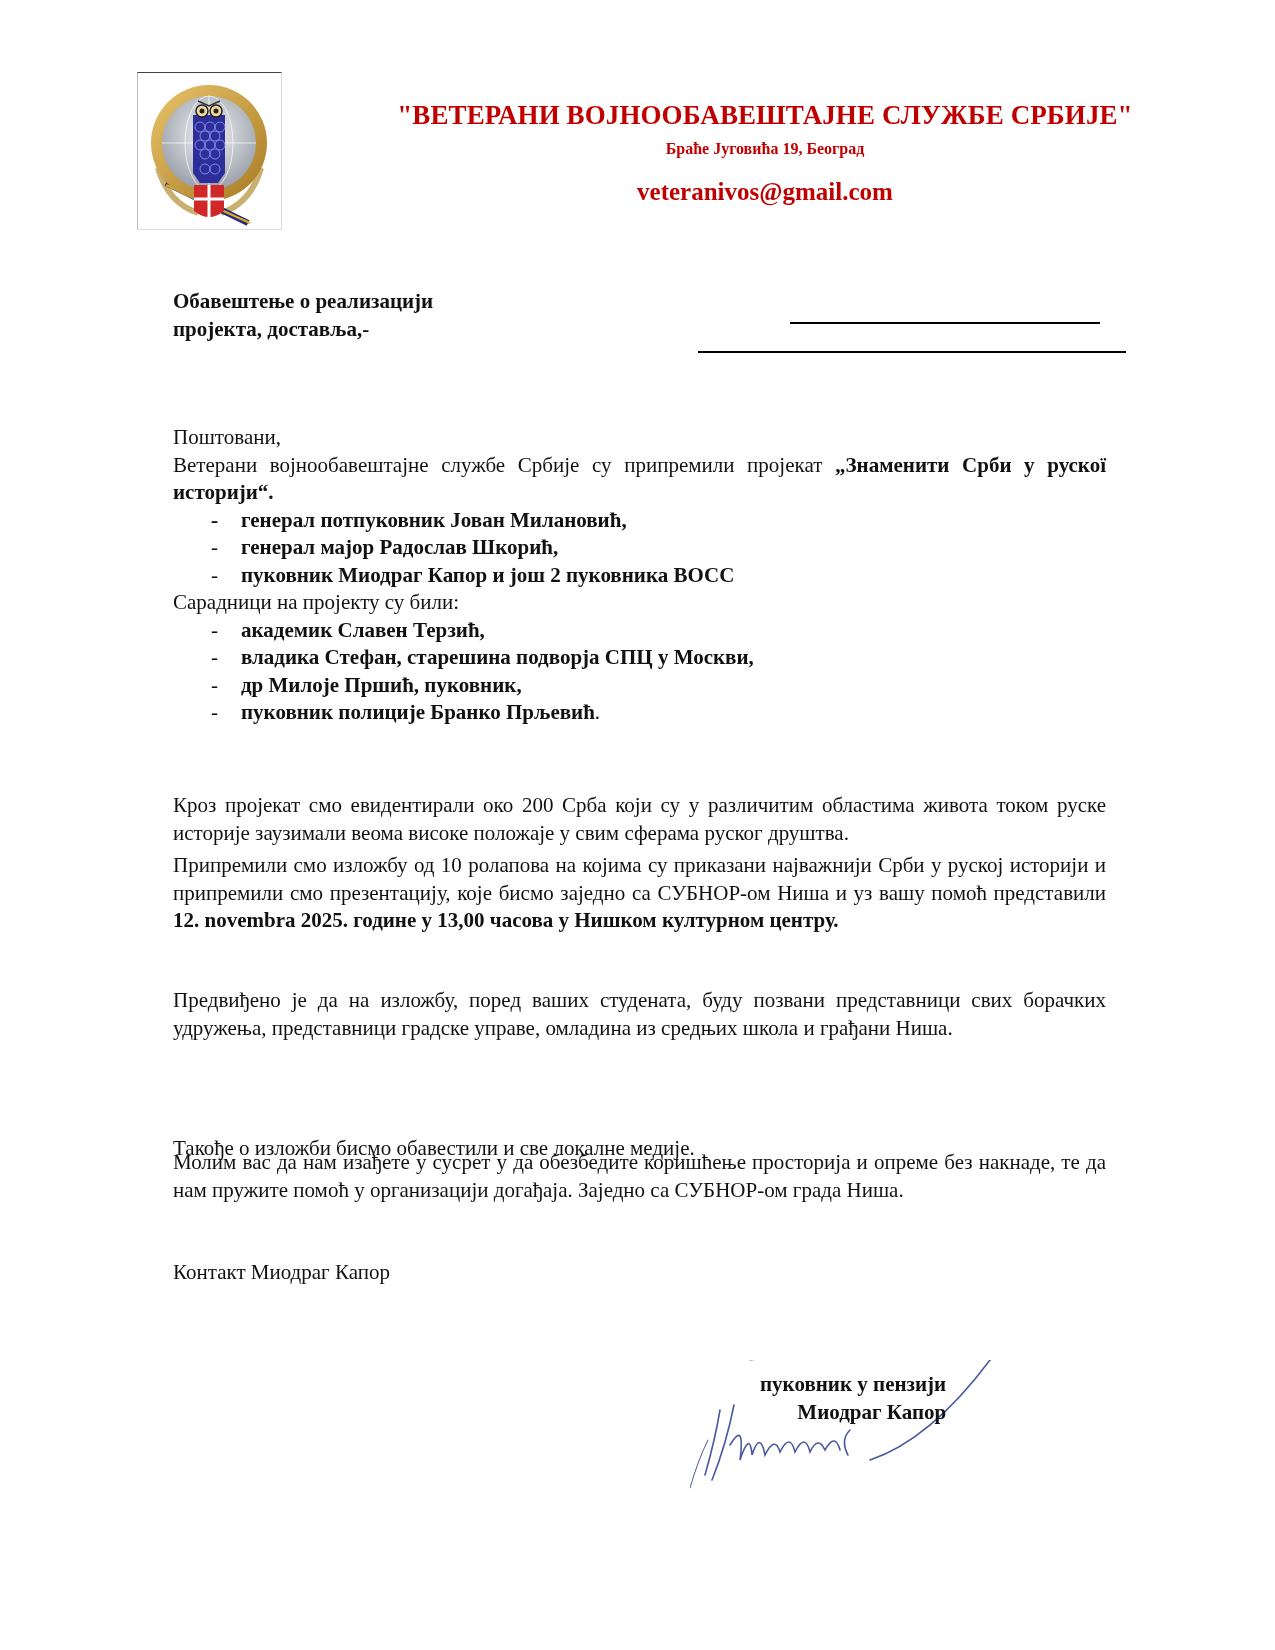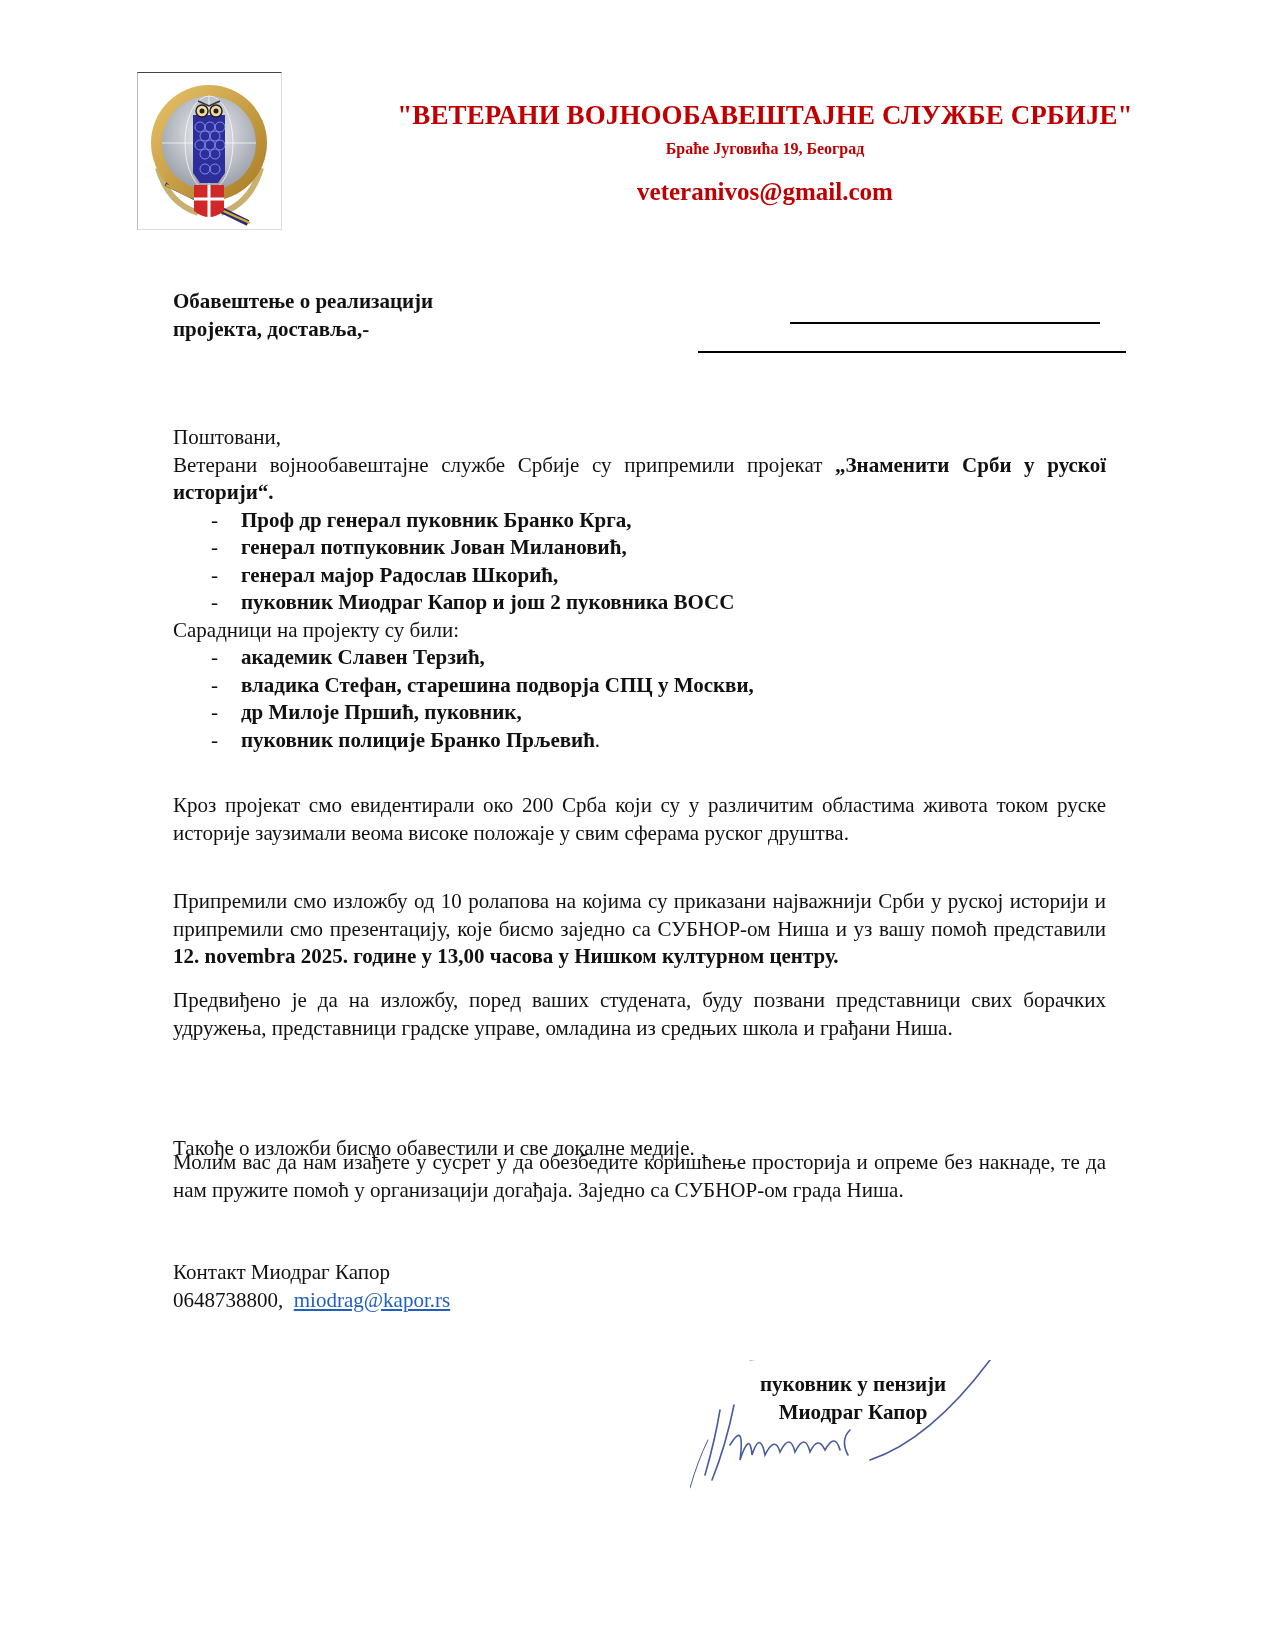--- a/index.html
+++ b/index.html
@@ -16,21 +16,21 @@
   .subject { position: absolute; left: 173px; top: 262px; font-weight: bold; font-size: 21px; line-height: 28px; margin-top: 25px; }
   .line1 { position: absolute; left: 790px; top: 322px; width: 310px; height: 2px; background: #000; }
   .line2 { position: absolute; left: 698px; top: 351px; width: 428px; height: 2px; background: #000; }
   .body { position: absolute; left: 173px; width: 933px; font-size: 21px; line-height: 27.5px; }
   .just { text-align: justify; }
   .b { font-weight: bold; }
   .list { margin: 0; padding: 0; list-style: none; }
   .list li { position: relative; padding-left: 68px; font-weight: bold; }
   .list li .dash { position: absolute; left: 38px; font-weight: normal; }
   .link { color: #1f5fbf; text-decoration: underline; }
-  .sig { position: absolute; left: 760px; top: 1370px; font-weight: bold; font-size: 21px; line-height: 28px; text-align: center; }
+  .sig { position: absolute; left: 760px; top: 1370px; font-weight: bold; font-size: 21px; line-height: 28px; text-align: right; }
   .signature { position: absolute; left: 690px; top: 1360px; }
 </style>
 </head>
 <body>
 
 <div class="logo-box">
   <svg width="143" height="156" viewBox="0 0 143 156">
     <defs>
       <radialGradient id="globe" cx="50%" cy="40%" r="60%">
         <stop offset="0%" stop-color="#f4f4f6"></stop>
@@ -87,47 +87,46 @@
   <div>Обавештење о реализацији</div>
   <div>пројекта, доставља,-</div>
 </div>
 <div class="line1"></div>
 <div class="line2"></div>
 
 <div class="body" style="top:424px;">
   <div>Поштовани,</div>
   <div class="just"><span>Ветерани војнообавештајне службе Србије су припремили пројекат </span><span class="b">„Знаменити Срби у рускої историји“.</span></div>
   <ul class="list">
-    <li><span class="dash">-</span><span>Проф др генерал пуковник Бранко Крга,</span></li>
+    <li><span class="dash">-</span></li>
     <li><span class="dash">-</span><span>генерал потпуковник Јован Милановић,</span></li>
     <li><span class="dash">-</span><span>генерал мајор Радослав Шкорић,</span></li>
     <li><span class="dash">-</span><span>пуковник Миодраг Капор и још 2 пуковника ВОСС</span></li>
   </ul>
   <div>Сарадници на пројекту су били:</div>
   <ul class="list">
     <li><span class="dash">-</span><span>академик Славен Терзић,</span></li>
     <li><span class="dash">-</span><span>владика Стефан, старешина подворја СПЦ у Москви,</span></li>
     <li><span class="dash">-</span><span>др Милоје Пршић, пуковник,</span></li>
     <li><span class="dash">-</span><span>пуковник полиције Бранко Прљевић</span><span style="font-weight:normal">.</span></li>
   </ul>
 </div>
 
 <div class="body just" style="top:792px;">Кроз пројекат смо евидентирали око 200 Срба који су у различитим областима живота током руске историје заузимали веома високе положаје у свим сферама руског друштва.</div>
 
-<div class="body just" style="top:888px;"><span>Припремили смо изложбу од 10 ролапова на којима су приказани најважнији Срби у руској историји и припремили смо презентацију, које бисмо заједно са СУБНОР-ом Ниша и уз вашу помоћ представили </span><span class="b">12. novembra 2025. године у 13,00 часова у Нишком културном центру.</span></div>
+<div class="body just" style="top:852px;"><span>Припремили смо изложбу од 10 ролапова на којима су приказани најважнији Срби у руској историји и припремили смо презентацију, које бисмо заједно са СУБНОР-ом Ниша и уз вашу помоћ представили </span><span class="b">12. novembra 2025. године у 13,00 часова у Нишком културном центру.</span></div>
 
 <div class="body just" style="top:987px;">Предвиђено је да на изложбу, поред ваших студената, буду позвани представници свих борачких удружења, представници градске управе, омладина из средњих школа и грађани Ниша.</div>
 
 <div class="body" style="top:1094px;margin-top:41px;"> Такође о изложби бисмо обавестили и све локалне медије.</div>
 
 <div class="body just" style="top:1149px;">Молим вас да нам изађете у сусрет у да обезбедите коришћење просторија и опреме без накнаде, те да нам пружите помоћ у организацији догађаја. Заједно са СУБНОР-ом града Ниша.</div>
 
 <div class="body" style="top:1259px;">
   <div>Контакт Миодраг Капор</div>
-  <div><span>0648738800,</span>&nbsp; <a class="link">miodrag@kapor.rs</a></div>
 </div>
 
 <svg class="signature" width="320" height="140" viewBox="0 0 320 140">
   <g fill="none" stroke="#4a5aa0" stroke-width="1.6" stroke-linecap="round">
     <path d="M30 50 Q25 80 15 115"></path>
     <path d="M44 45 Q36 85 22 120"></path>
     <path d="M40 85 Q55 60 50 100 Q60 70 62 95 Q70 70 75 95 Q85 75 90 92 Q100 72 105 92 Q115 72 120 92 Q128 75 135 90 Q145 72 150 90"></path>
     <path d="M160 70 Q150 80 158 95"></path>
     <path d="M60 0 Q150 -10 300 -5" stroke-width="1"></path>
     <path d="M300 0 Q240 80 180 100"></path>

